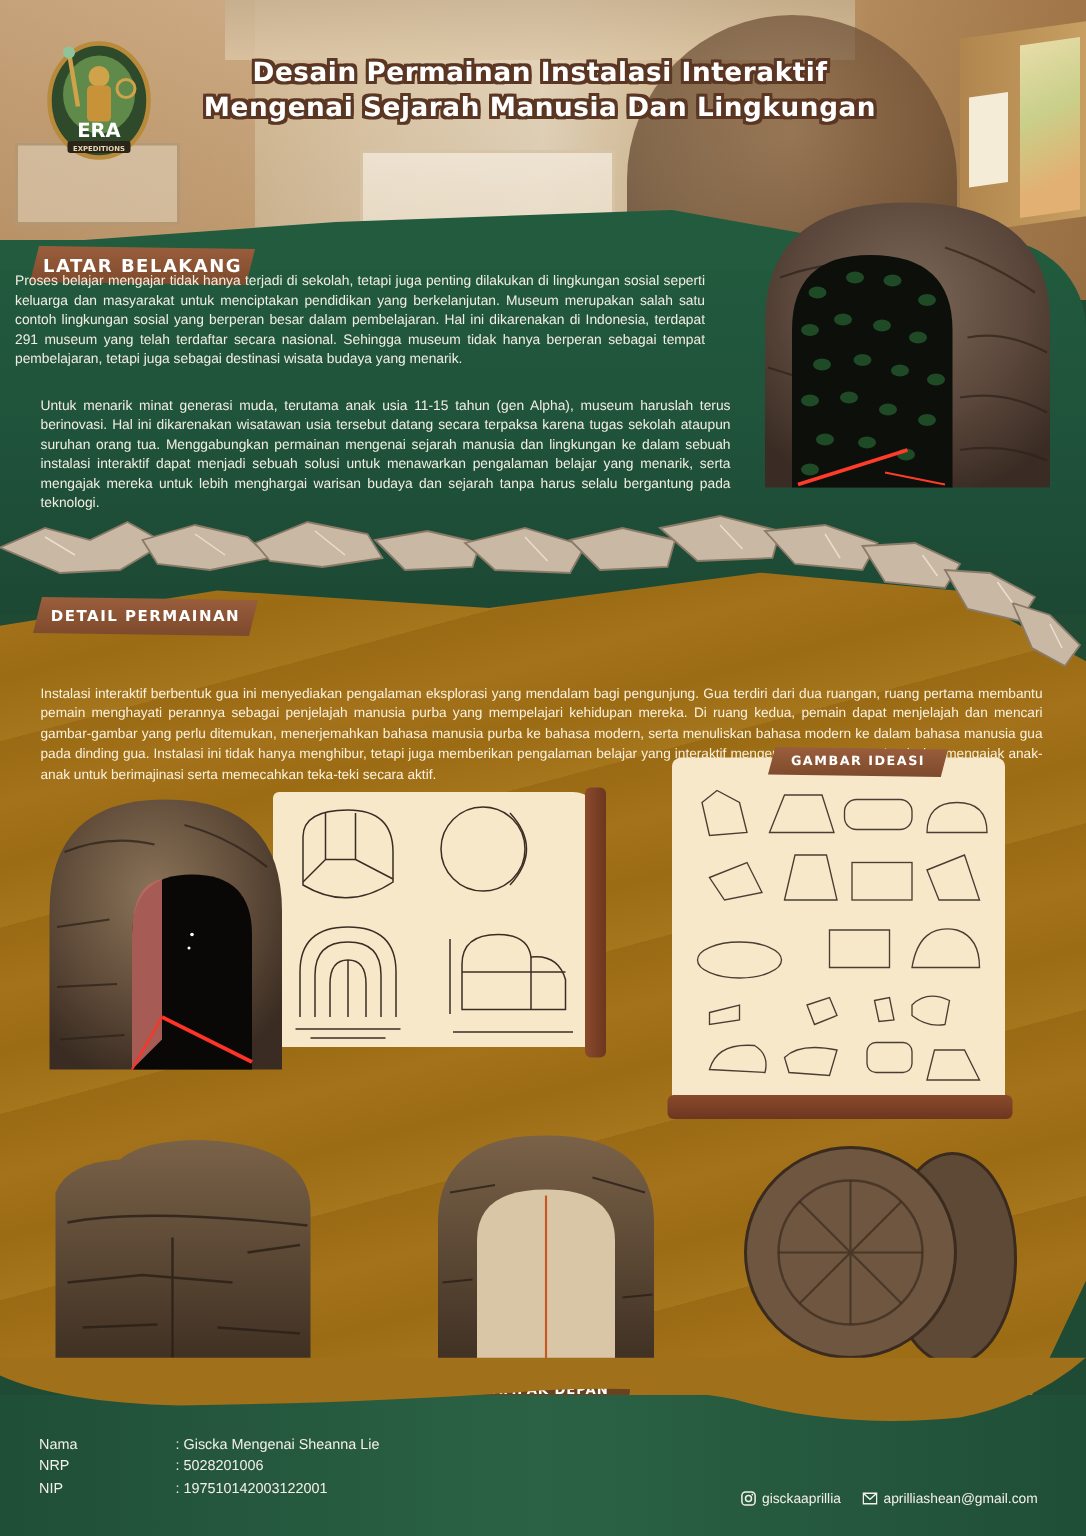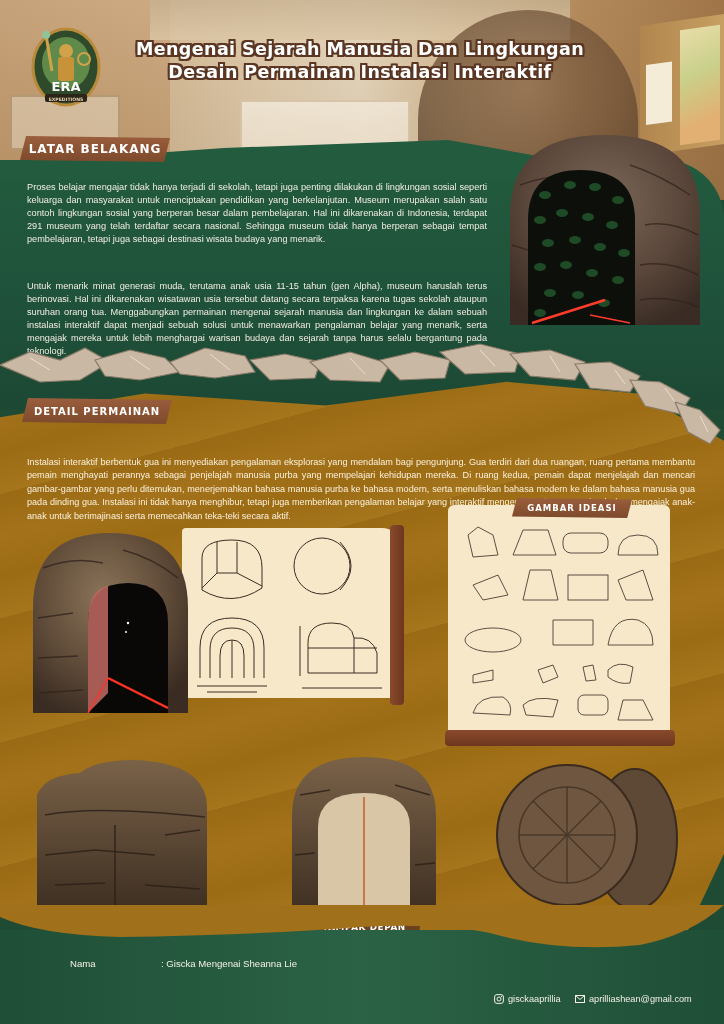--- a/index.html
+++ b/index.html
@@ -42,26 +42,26 @@
   
   .green-panel { position:absolute; left:0; top:160px; width:724px; height:250px;
     background: linear-gradient(180deg,#225b3e 0%, #1f513a 60%, #1c4834 100%);
     border-radius: 0 60px 0 0; }
   .green-panel::before { content:""; position:absolute; left:0; top:-20px; width:560px; height:40px;
     background:#225b3e; border-radius: 0 0 0 0; clip-path: polygon(0 60%, 40% 20%, 80% 0, 100% 50%, 100% 100%, 0 100%); }
 
   .wood-sign { position:absolute; display:flex; align-items:center; justify-content:center;
     background: linear-gradient(180deg,#9a5e3c,#7d4a2c); color:#fff; font-family:"DejaVu Sans", sans-serif;
     font-weight:bold; letter-spacing:1px; clip-path: polygon(4% 0, 100% 8%, 96% 100%, 0 92%); }
-  .sign-latar { left:20px; top:136px; width:150px; height:26px; font-size:12px; }
+  .sign-latar { left:20px; top:164px; width:150px; height:26px; font-size:12px; }
   .sign-detail { left:22px; top:398px; width:150px; height:26px; font-size:10px; }
 
   .para { position:absolute; color:#f2ede2; font-size:9.2px; line-height:13.1px; text-align:justify; }
-  .para-1 { left:27px; top:181px; width:460px; }
-  .para-2 { left:27px; top:280px; width:460px; }
+  .para-1 { left:10px; top:181px; width:460px; }
+  .para-2 { left:27px; top:264px; width:460px; }
   .para-3 { left:27px; top:456px; width:668px; color:#fbf1dc; font-size:9.1px; line-height:13.4px; }
 
   
   .cave-hero { position:absolute; left:500px; top:125px; width:210px; height:210px; }
 
   
   .rock-divider { position:absolute; left:0; top:340px; width:724px; height:110px; }
 
   
   .brown-panel { position:absolute; left:0; top:370px; width:724px; height:590px;
@@ -91,21 +91,21 @@
   .pill-samping { left:65px; width:112px; }
   .pill-depan { left:308px; width:112px; }
   .pill-atas { left:520px; width:112px; }
 
   
   .footer-bg { position:absolute; left:0; top:930px; width:724px; height:94px;
     background: linear-gradient(90deg,#1f4f37,#2b6245 50%,#1f4f37); }
   .footer-wave { position:absolute; left:0; top:905px; width:724px; height:60px; }
   .info-table { position:absolute; left:26px; top:957px; font-size:9.6px; line-height:14.4px; color:#f4f0e6; }
   .info-row { display:flex; }
-  .info-label { width:91px;margin-left:44px; }
+  .info-label { width:91px; }
   .contact { position:absolute; top:994px; display:flex; align-items:center; gap:4px; color:#f4f0e6; font-size:9.2px;padding-left:24px; }
   .contact-ig { left:470px; }
   .contact-mail { left:551px;text-align:center; }
   .contact svg { width:10px; height:10px; }
 </style>
 </head>
 <body>
 
 <div class="hero">
   <div class="hero-wall-left"></div>
@@ -126,22 +126,22 @@
   <rect x="28" y="32" width="16" height="24" rx="3" fill="#c89238"></rect>
   <line x1="16" y1="10" x2="22" y2="46" stroke="#d0a24a" stroke-width="3"></line>
   <circle cx="16" cy="10" r="4" fill="#8fc49a"></circle>
   <circle cx="54" cy="34" r="6" fill="none" stroke="#d0a24a" stroke-width="2"></circle>
   <text x="36" y="66" text-anchor="middle" font-family="DejaVu Sans, sans-serif" font-weight="bold" font-size="13" fill="#fff">ERA</text>
   <rect x="15" y="69" width="42" height="8" rx="2" fill="#2b2418"></rect>
   <text x="36" y="75.5" text-anchor="middle" font-family="DejaVu Sans, sans-serif" font-weight="bold" font-size="4.6" fill="#e7d7b5">EXPEDITIONS</text>
 </svg>
 
 <h1 class="title">
+  <span>Desain Permainan Instalasi Interaktif</span>
   <span>Mengenai Sejarah Manusia Dan Lingkungan</span>
-  <span>Desain Permainan Instalasi Interaktif</span>
 </h1>
 
 <div class="green-panel"></div>
 
 <div class="wood-sign sign-latar">LATAR BELAKANG</div>
 
 <p class="para para-1">Proses belajar mengajar tidak hanya terjadi di sekolah, tetapi juga penting dilakukan di lingkungan sosial seperti keluarga dan masyarakat untuk menciptakan pendidikan yang berkelanjutan. Museum merupakan salah satu contoh lingkungan sosial yang berperan besar dalam pembelajaran. Hal ini dikarenakan di Indonesia, terdapat 291 museum yang telah terdaftar secara nasional. Sehingga museum tidak hanya berperan sebagai tempat pembelajaran, tetapi juga sebagai destinasi wisata budaya yang menarik.</p>
 <p class="para para-2">Untuk menarik minat generasi muda, terutama anak usia 11-15 tahun (gen Alpha), museum haruslah terus berinovasi. Hal ini dikarenakan wisatawan usia tersebut datang secara terpaksa karena tugas sekolah ataupun suruhan orang tua. Menggabungkan permainan mengenai sejarah manusia dan lingkungan ke dalam sebuah instalasi interaktif dapat menjadi sebuah solusi untuk menawarkan pengalaman belajar yang menarik, serta mengajak mereka untuk lebih menghargai warisan budaya dan sejarah tanpa harus selalu bergantung pada teknologi.</p>
 
 <svg class="cave-hero" viewBox="0 0 210 210">
@@ -351,20 +351,28 @@
 <div class="footer-bg"></div>
 <svg class="footer-wave" viewBox="0 0 724 60" preserveAspectRatio="none">
   <path d="M0 0 L0 12 Q40 30 120 32 Q260 30 360 22 Q440 18 490 28 Q560 48 640 40 Q690 30 724 0 Z" fill="#a1701a"></path>
 </svg>
 
 <div class="info-table">
   <div class="info-row">
     <span class="info-label">Nama</span>
     <span>: Giscka Mengenai Sheanna Lie</span>
   </div>
+  <div class="info-row">
+    <span class="info-label">NRP</span>
+    <span>: 5028201006</span>
+  </div>
+  <div class="info-row">
+    <span class="info-label">NIP</span>
+    <span>: 197510142003122001</span>
+  </div>
 </div>
 
 <div class="contact contact-ig">
   <svg viewBox="0 0 10 10">
     <rect x=".6" y=".6" width="8.8" height="8.8" rx="2.4" fill="none" stroke="#f4f0e6" stroke-width="1"></rect>
     <circle cx="5" cy="5" r="2" fill="none" stroke="#f4f0e6" stroke-width="1"></circle>
     <circle cx="7.6" cy="2.4" r=".6" fill="#f4f0e6"></circle>
   </svg>
   <span>gisckaaprillia</span>
 </div>

